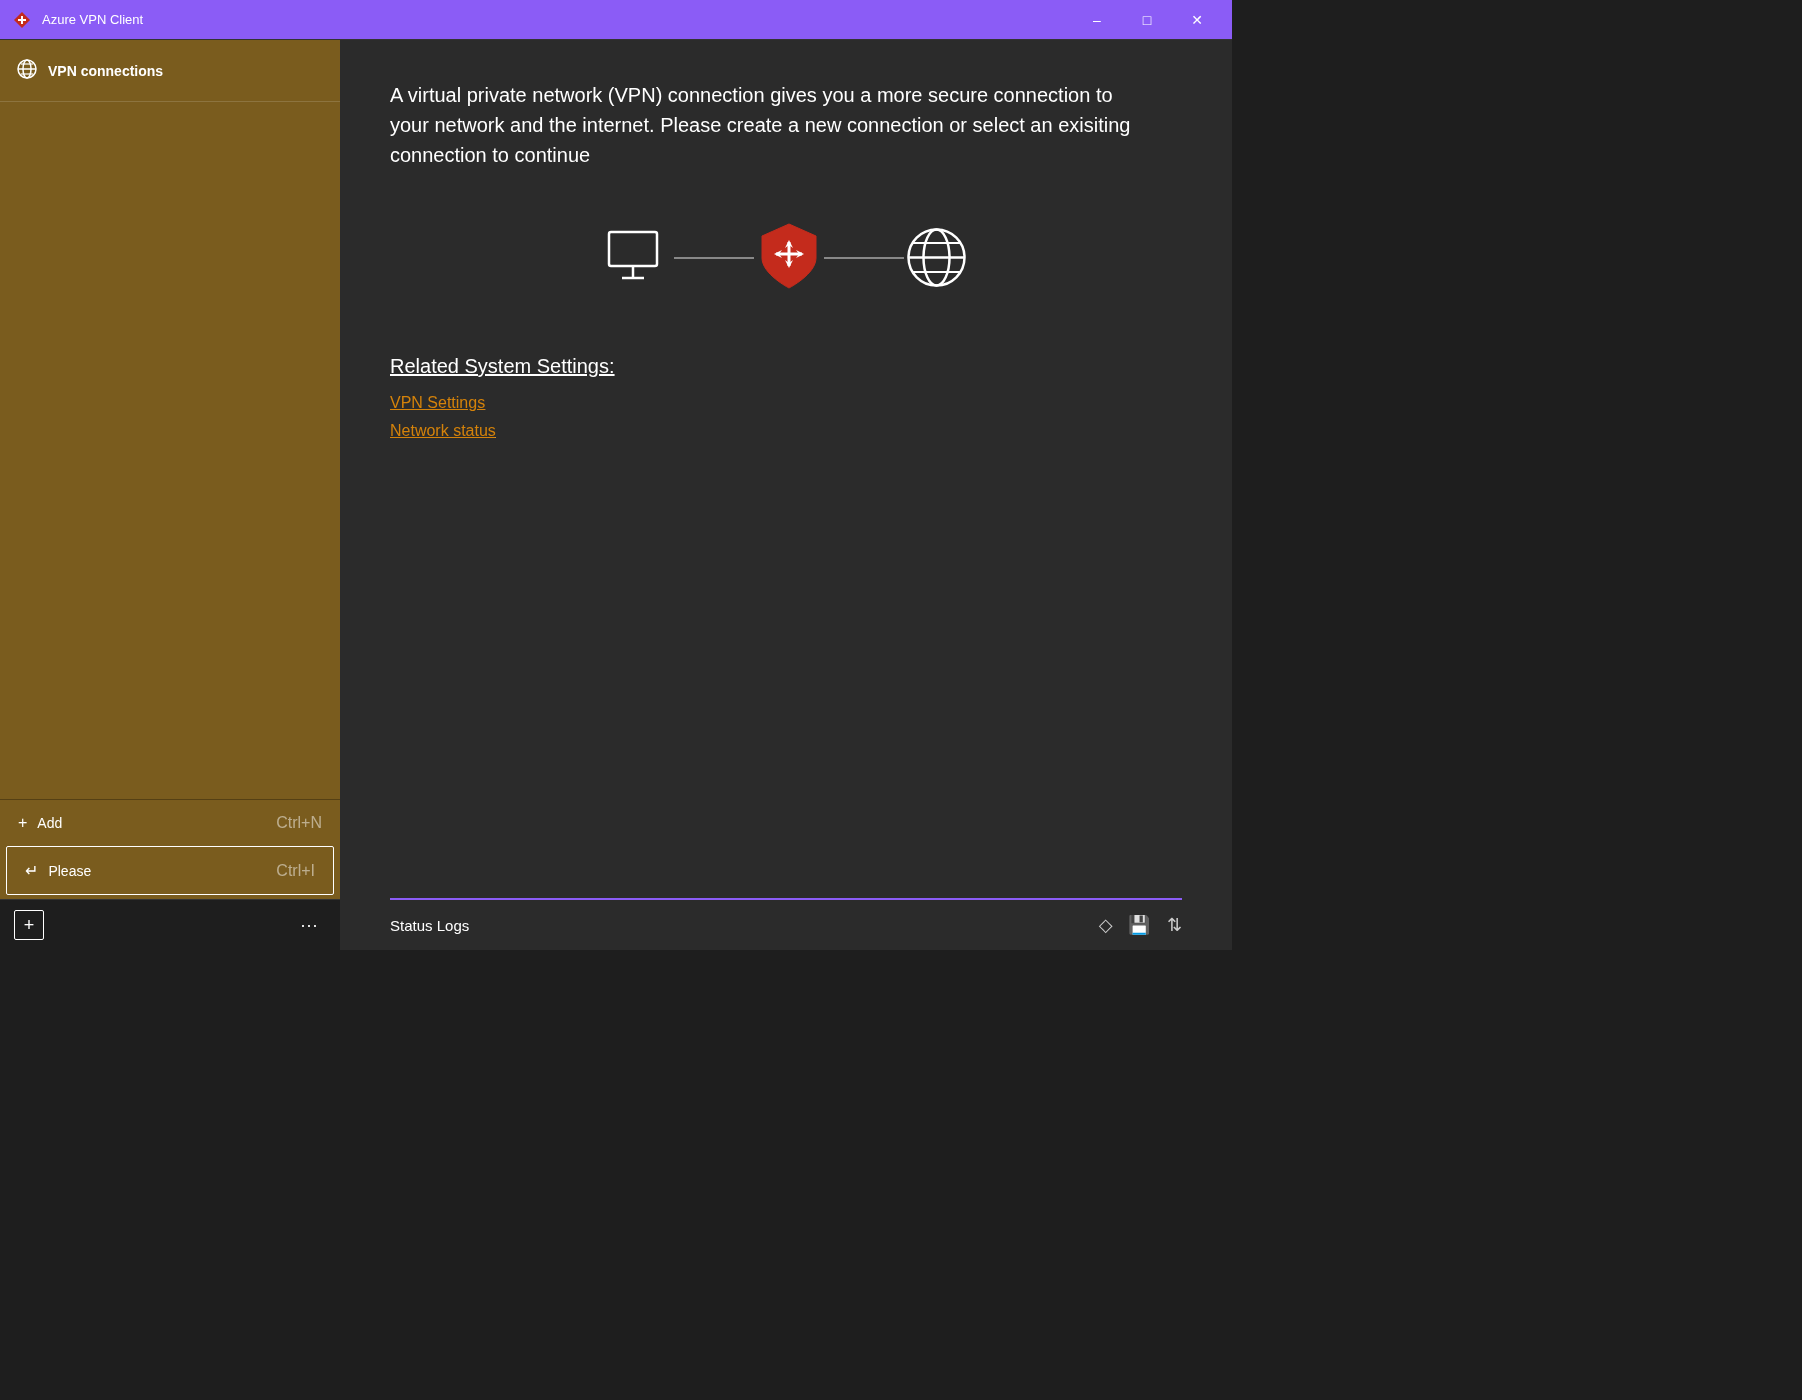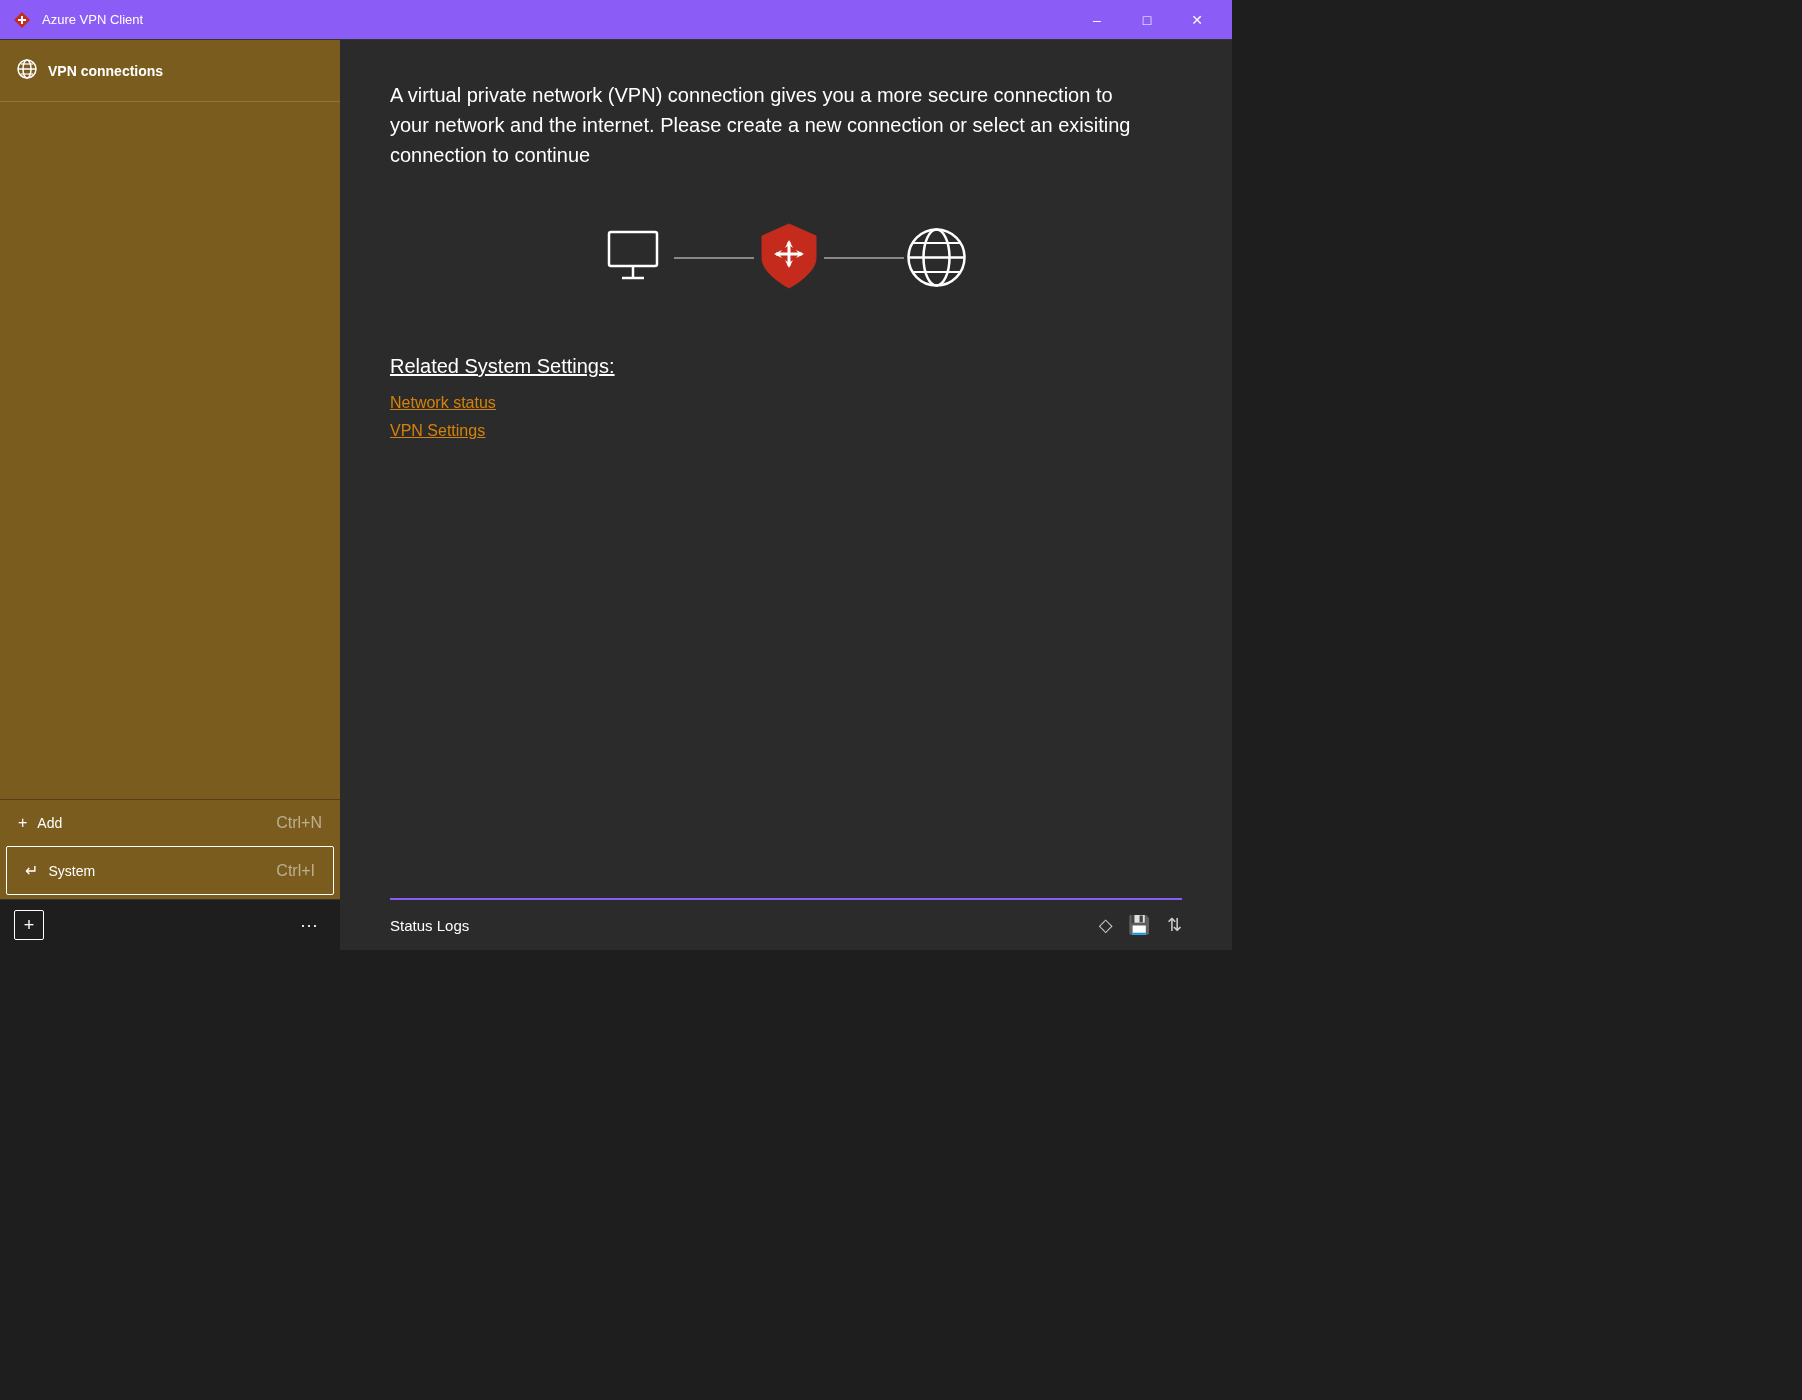--- a/index.html
+++ b/index.html
@@ -256,21 +256,21 @@
       <div class="sidebar-menu-item">
         <div class="left">
           <span style="font-size:16px;">+</span>
           <span>Add</span>
         </div>
         <span class="shortcut">Ctrl+N</span>
       </div>
       <div class="sidebar-menu-item import-item">
         <div class="left">
           <span style="font-size:16px;">↵</span>
-          <span>System</span>
+          <span>Please</span>
         </div>
         <span class="shortcut">Ctrl+I</span>
       </div>
     </div>
     <div class="sidebar-footer">
       <button class="footer-add-btn">+</button>
       <button class="footer-more-btn">···</button>
     </div>
   </div>
 
@@ -309,22 +309,22 @@
           <ellipse cx="32.5" cy="32.5" rx="13" ry="28" stroke="white" stroke-width="2.5" fill="none"></ellipse>
           <line x1="4.5" y1="32.5" x2="60.5" y2="32.5" stroke="white" stroke-width="2.5"></line>
           <line x1="9" y1="18" x2="56" y2="18" stroke="white" stroke-width="1.8"></line>
           <line x1="9" y1="47" x2="56" y2="47" stroke="white" stroke-width="1.8"></line>
         </svg>
       </div>
     </div>
 
     <div class="settings-section">
       <div class="settings-title">Related System Settings:</div>
+      <a class="settings-link">VPN Settings</a>
       <a class="settings-link">Network status</a>
-      <a class="settings-link">VPN Settings</a>
     </div>
 
     <div class="status-logs-bar">
       <span class="status-logs-title">Status Logs</span>
       <div class="status-logs-icons">
         <span class="log-icon" title="Clear">◇</span>
         <span class="log-icon" title="Save">💾</span>
         <span class="log-icon" title="Sort">⇅</span>
       </div>
     </div>

